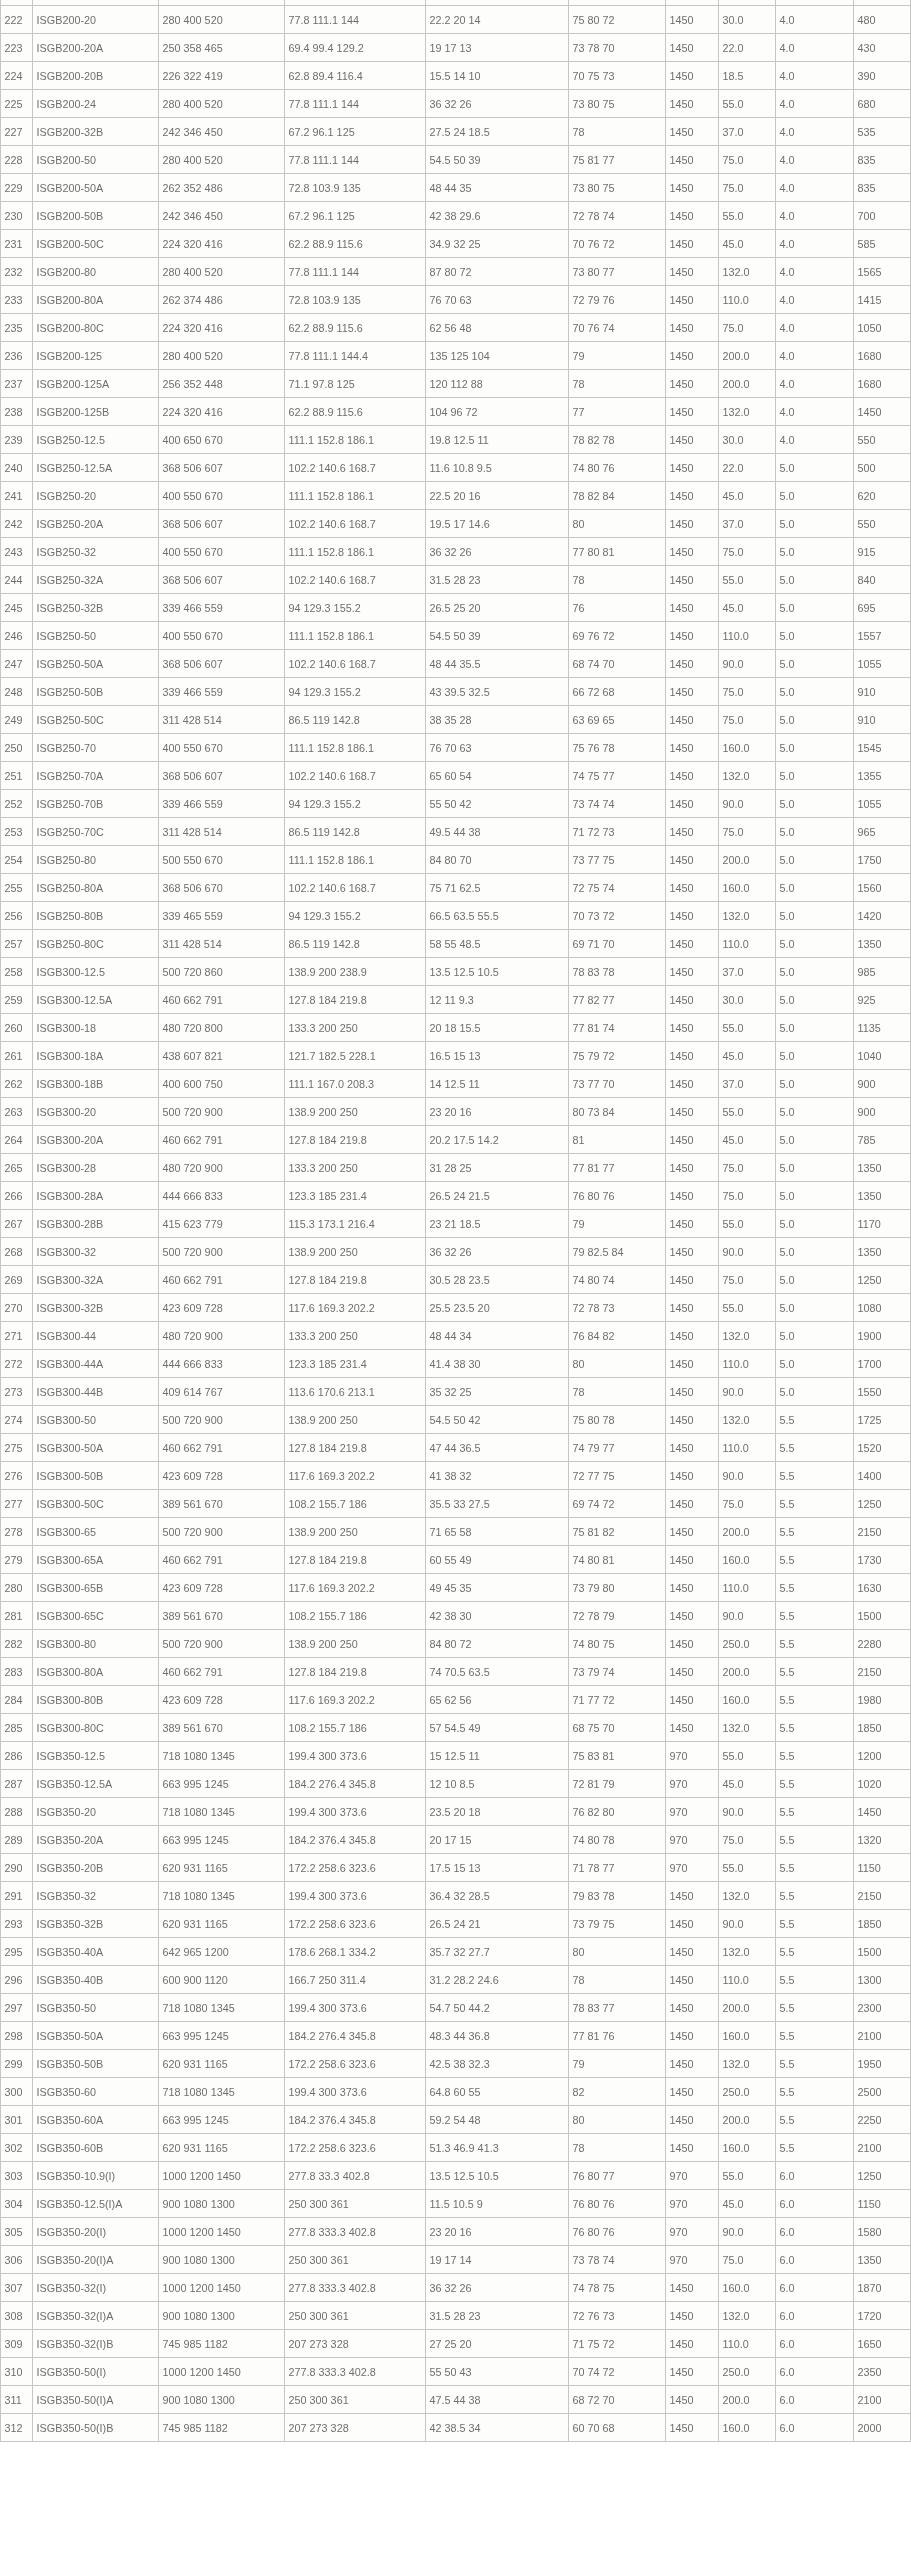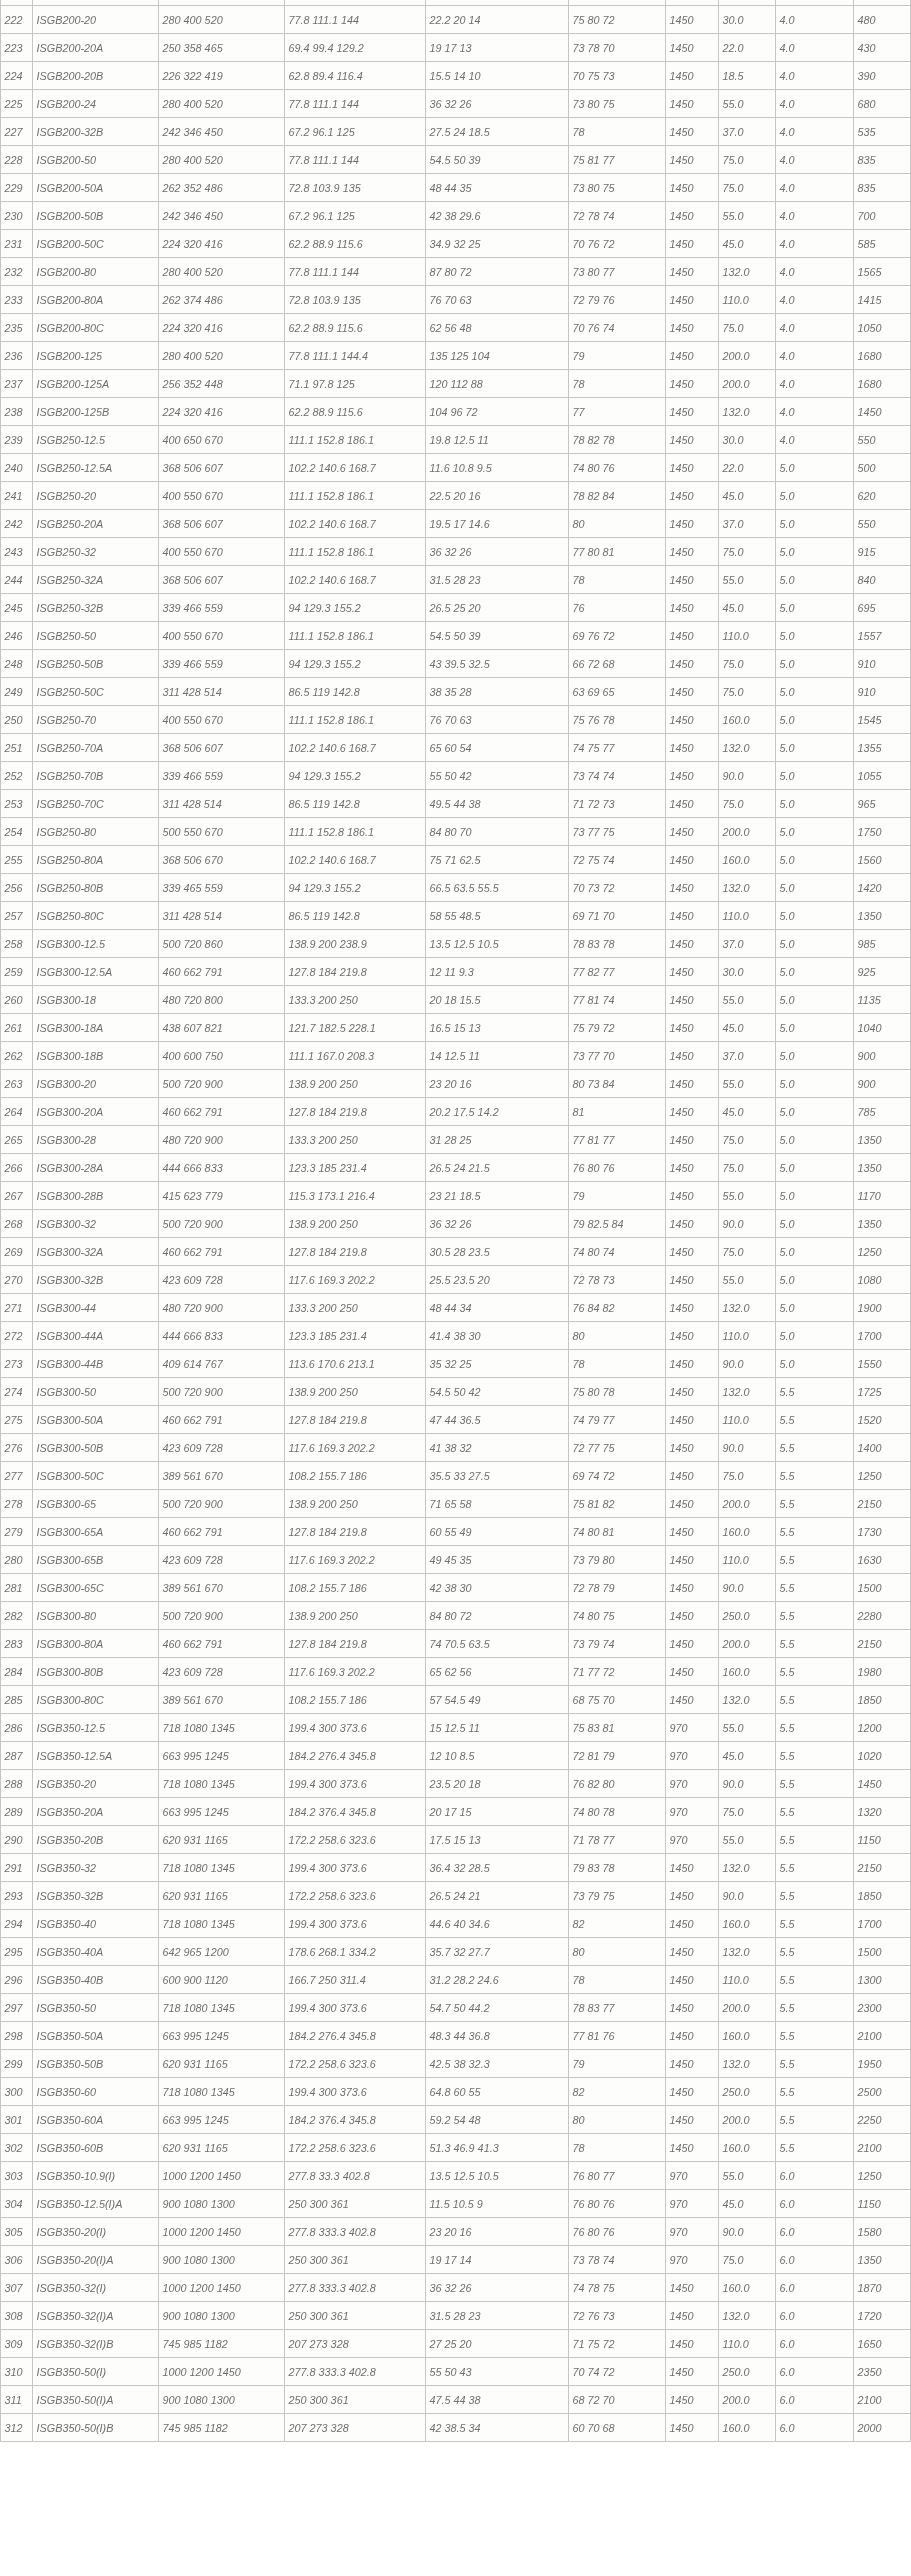--- a/index.html
+++ b/index.html
@@ -9,21 +9,20 @@
     overflow: hidden;
     background: #ffffff;
     font-family: "Liberation Sans", sans-serif;
   }
   table.spec {
     border-collapse: collapse;
     table-layout: fixed;
     width: 911px;
     margin-top: -0.9px;
     background: #7f1d1d;
-    font-style: italic;
   }
   table.spec td {
     border: 0.9px solid #c6c6c6;
     font-size: 10.8px;
     color: #6e6e6e;
     padding: 0 1.8px 0 3.6px;
     white-space: nowrap;
     overflow: hidden;
     vertical-align: middle;
     background: #fdfdfc;
@@ -330,20 +329,32 @@
         <td>400 550 670</td>
         <td>111.1 152.8 186.1</td>
         <td>54.5 50 39</td>
         <td>69 76 72</td>
         <td>1450</td>
         <td>110.0</td>
         <td>5.0</td>
         <td>1557</td>
       </tr>
       <tr class="data-row">
+        <td>247</td>
+        <td>ISGB250-50A</td>
+        <td>368 506 607</td>
+        <td>102.2 140.6 168.7</td>
+        <td>48 44 35.5</td>
+        <td>68 74 70</td>
+        <td>1450</td>
+        <td>90.0</td>
+        <td>5.0</td>
+        <td>1055</td>
+      </tr>
+      <tr class="data-row">
         <td>248</td>
         <td>ISGB250-50B</td>
         <td>339 466 559</td>
         <td>94 129.3 155.2</td>
         <td>43 39.5 32.5</td>
         <td>66 72 68</td>
         <td>1450</td>
         <td>75.0</td>
         <td>5.0</td>
         <td>910</td>
@@ -868,32 +879,20 @@
         <td>293</td>
         <td>ISGB350-32B</td>
         <td>620 931 1165</td>
         <td>172.2 258.6 323.6</td>
         <td>26.5 24 21</td>
         <td>73 79 75</td>
         <td>1450</td>
         <td>90.0</td>
         <td>5.5</td>
         <td>1850</td>
-      </tr>
-      <tr class="data-row">
-        <td>294</td>
-        <td>ISGB350-40</td>
-        <td>718 1080 1345</td>
-        <td>199.4 300 373.6</td>
-        <td>44.6 40 34.6</td>
-        <td>82</td>
-        <td>1450</td>
-        <td>160.0</td>
-        <td>5.5</td>
-        <td>1700</td>
       </tr>
       <tr class="data-row">
         <td>295</td>
         <td>ISGB350-40A</td>
         <td>642 965 1200</td>
         <td>178.6 268.1 334.2</td>
         <td>35.7 32 27.7</td>
         <td>80</td>
         <td>1450</td>
         <td>132.0</td>

